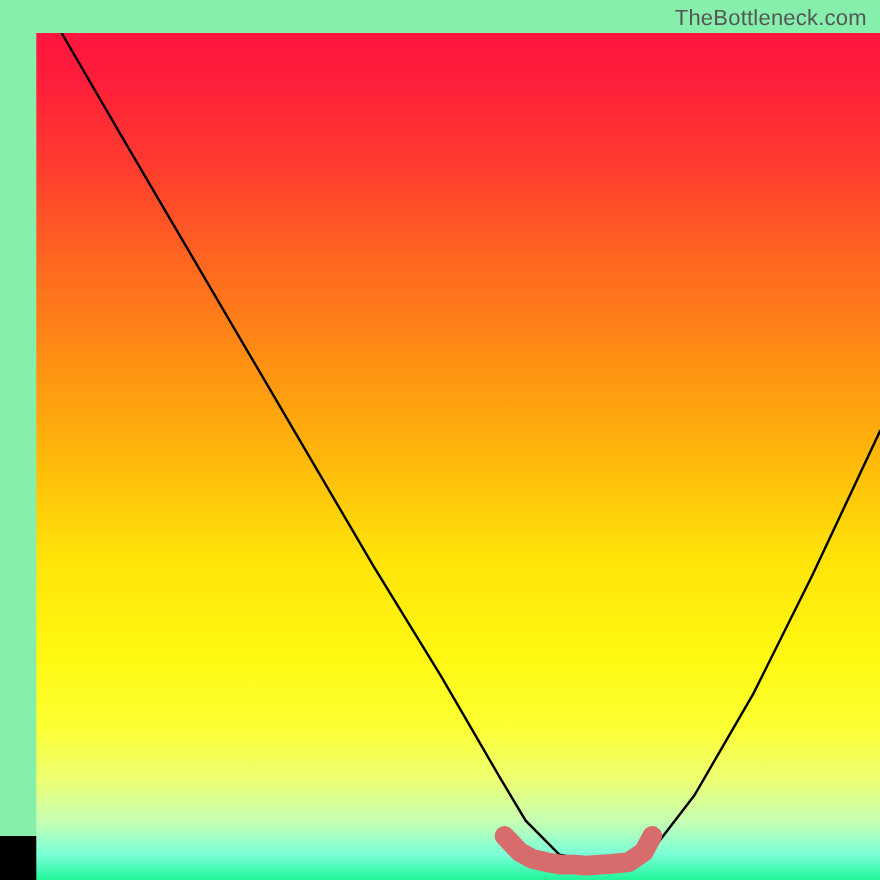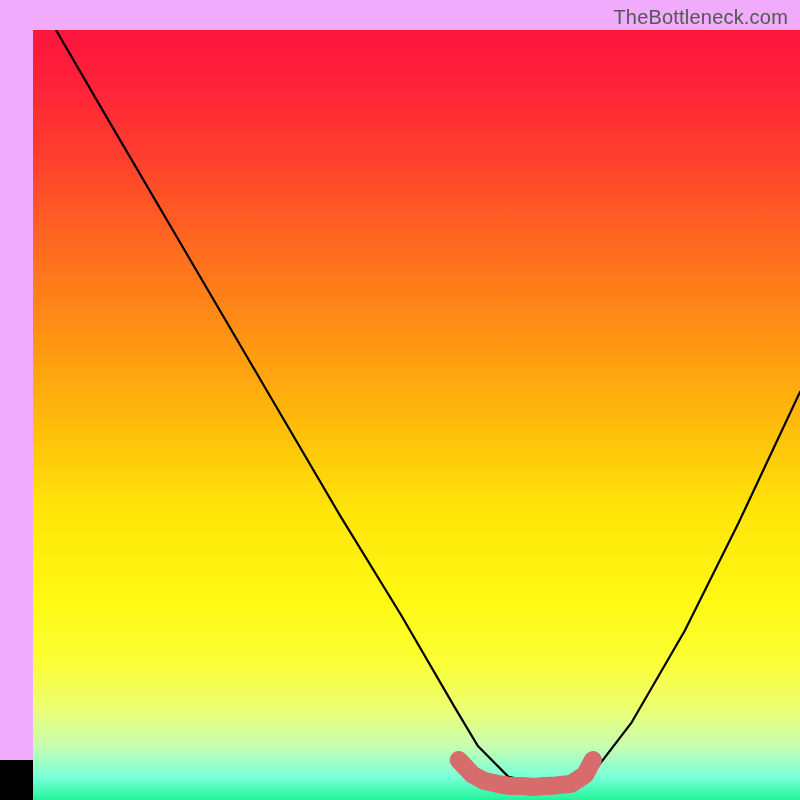--- a/index.html
+++ b/index.html
@@ -7,21 +7,21 @@
     width: 800px;
     height: 800px;
     overflow: hidden;
     background: #000;
     font-family: Arial, sans-serif;
   }
   .canvas {
     position: relative;
     width: 800px;
     height: 760px;
-    background: #f0abfc;
+    background: #86efac;
   }
   .watermark {
     position: absolute;
     top: 6px;
     right: 12px;
     color: #555;
     font-size: 20px;
     font-weight: 500;
     z-index: 10;
     letter-spacing: 0.2px;

